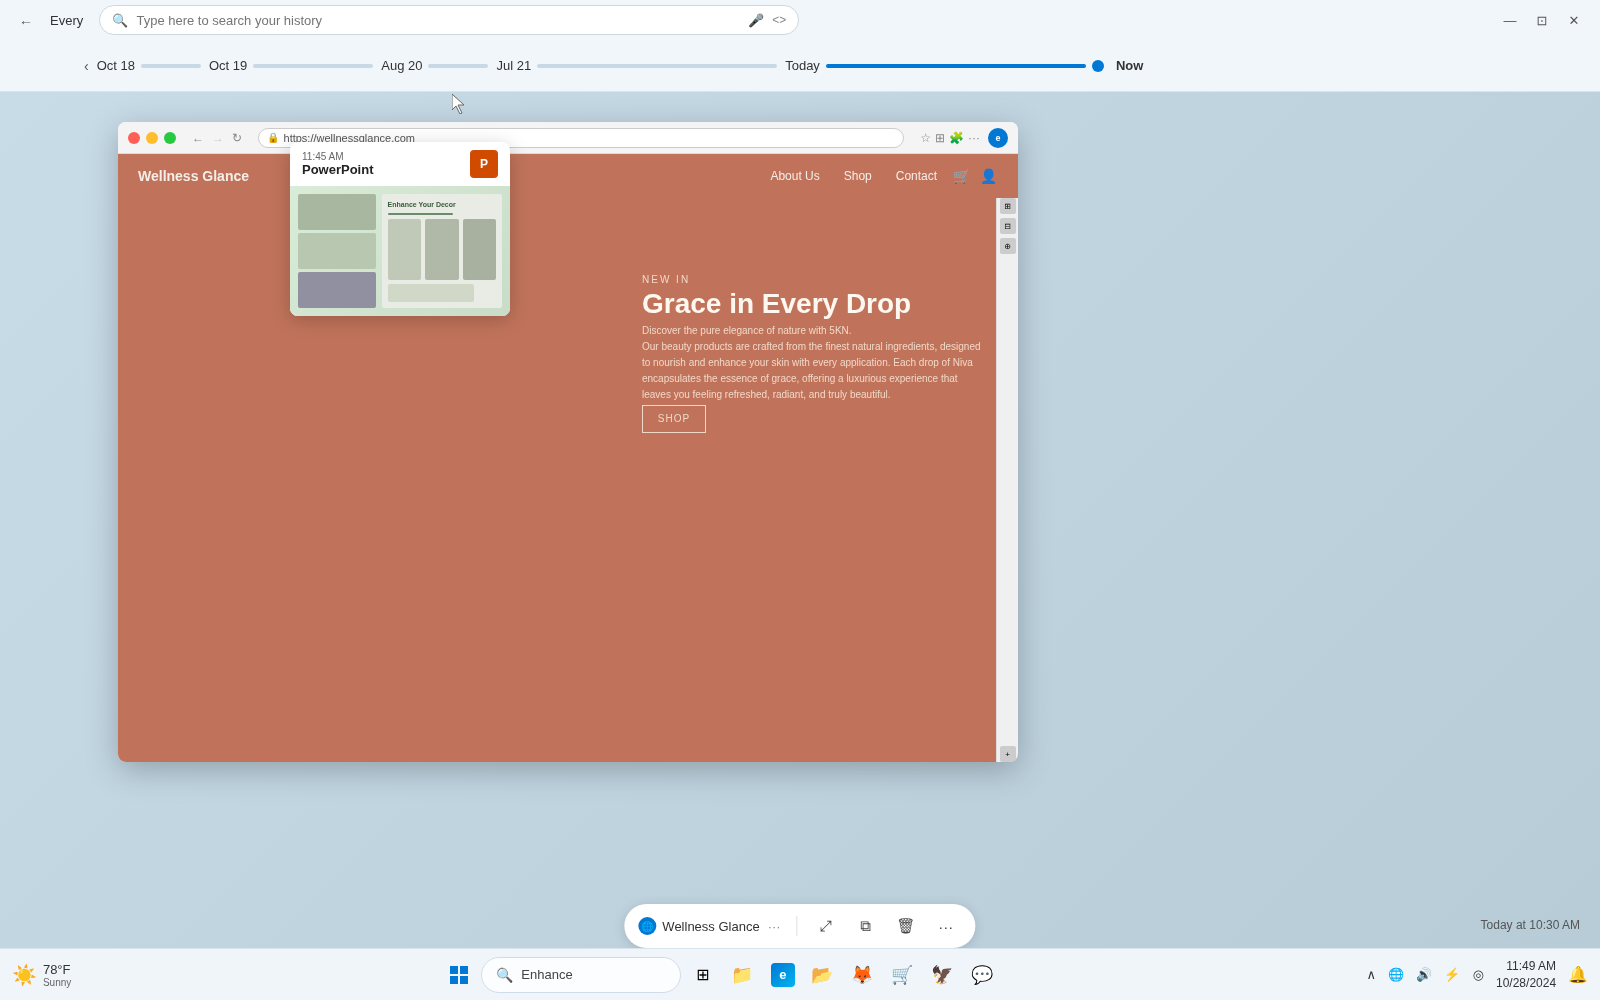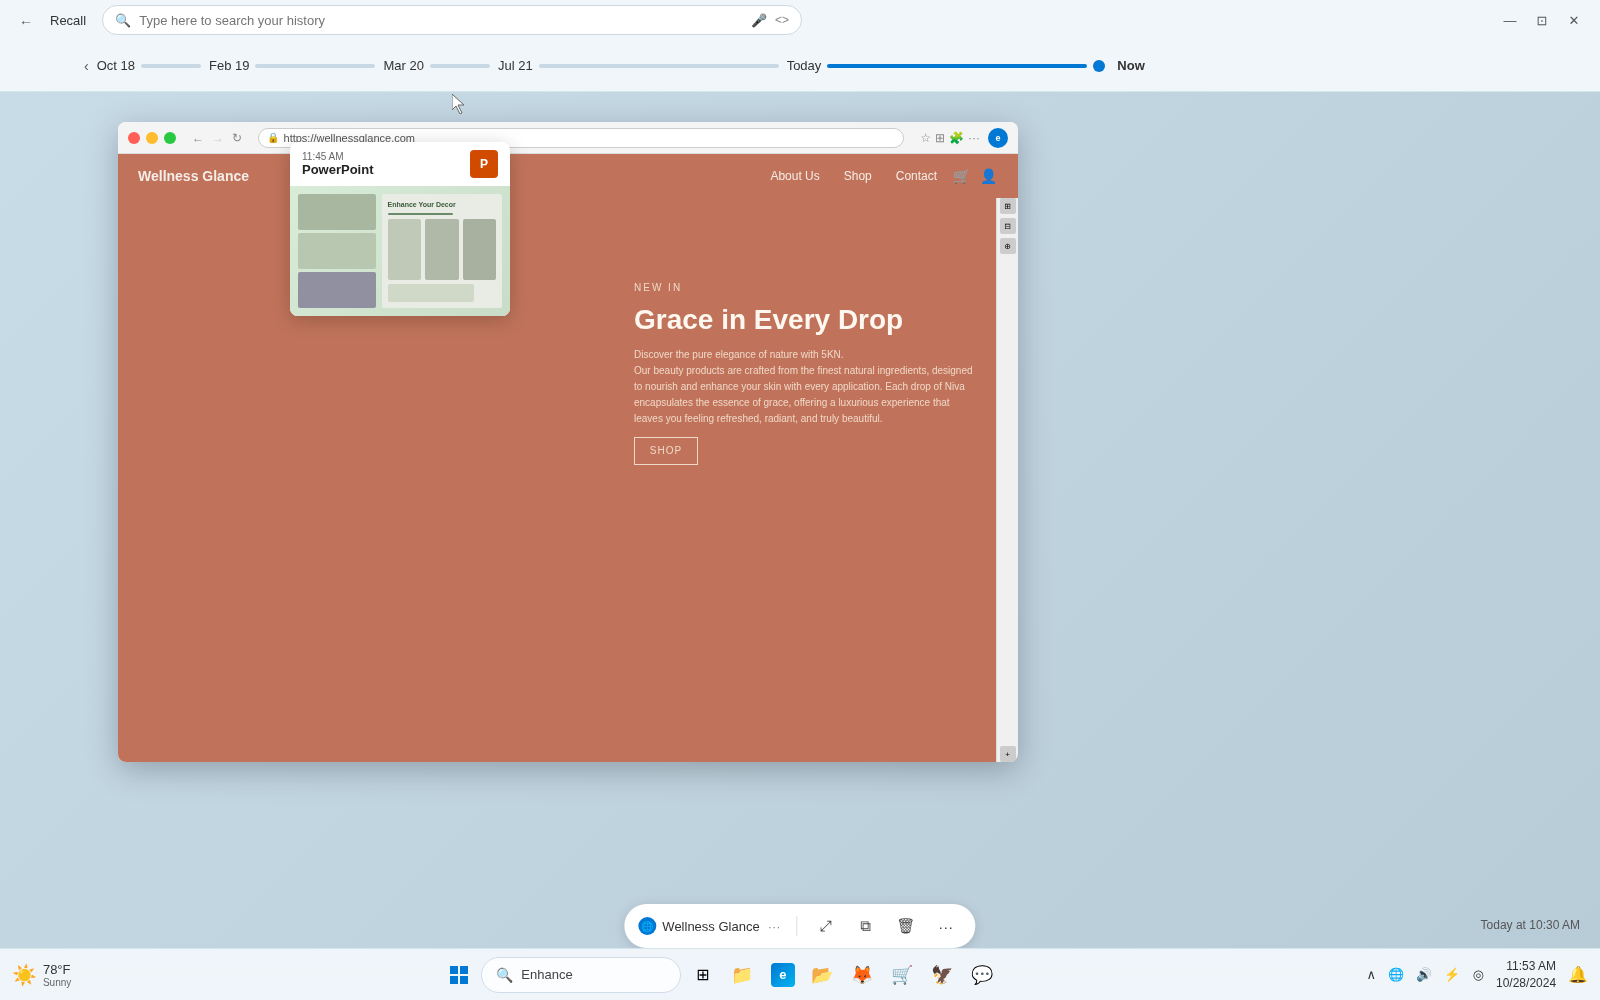--- a/index.html
+++ b/index.html
@@ -231,28 +231,28 @@
     .website-hero {
       position: absolute;
       top: 0; left: 0;
       width: 55%;
       height: 100%;
       overflow: hidden;
     }
     .website-content {
       position: absolute;
       top: 44px;
-      right: 12px;
+      right: 4px;
       width: 45%;
       height: calc(100% - 44px);
       background: #c0735a;
       padding: 30px 33px;
       display: flex;
       flex-direction: column;
-      gap: 10px;
+      gap: 2px;
     }
     .new-in-badge {
       font-size: 10px;
       color: #f0d8c8;
       letter-spacing: 2px;
       text-transform: uppercase;
     }
     .hero-title {
       font-size: 28px;
       font-weight: 700;
@@ -482,21 +482,21 @@
   </style>
 </head>
 <body>
 
 <div class="titlebar">
   <div class="titlebar-nav">
     <button class="nav-btn">
       <span>←</span>
     </button>
   </div>
-  <span class="app-title">Recall</span>
+  <span class="app-title">Every</span>
   <div class="search-bar">
     <span style="color:#888;font-size:13px;">🔍</span>
     <input type="text" placeholder="Type here to search your history" style="">
     <span style="color:#888;font-size:13px;">🎤</span>
     <span style="color:#888;font-size:12px;">&lt;&gt;</span>
   </div>
   <div class="window-controls">
     <button class="wc-btn">—</button>
     <button class="wc-btn">⊡</button>
     <button class="wc-btn close">✕</button>
@@ -504,25 +504,25 @@
 </div>
 
 <div class="timeline">
   <button class="timeline-nav">‹</button>
 
   <div class="timeline-item">
     <span class="timeline-label">Oct 18</span>
     <div class="timeline-bar" style="width:60px;"></div>
   </div>
   <div class="timeline-item">
-    <span class="timeline-label">Feb 19</span>
+    <span class="timeline-label">Oct 19</span>
     <div class="timeline-bar" style="width:120px;"></div>
   </div>
   <div class="timeline-item">
-    <span class="timeline-label">Mar 20</span>
+    <span class="timeline-label">Aug 20</span>
     <div class="timeline-bar" style="width:60px;"></div>
   </div>
   <div class="timeline-item">
     <span class="timeline-label">Jul 21</span>
     <div class="timeline-bar" style="width:240px;"></div>
   </div>
   <div class="timeline-item">
     <span class="timeline-label">Today</span>
     <div class="timeline-bar active" style="width:260px;"></div>
     <div class="timeline-dot"></div>
@@ -705,21 +705,21 @@
 
   <div class="taskbar-right">
     <div class="taskbar-sys-icons">
       <span class="sys-icon">∧</span>
       <span class="sys-icon">🌐</span>
       <span class="sys-icon">🔊</span>
       <span class="sys-icon">⚡</span>
       <span class="sys-icon">◎</span>
     </div>
     <div class="taskbar-clock">
-      <div>11:53 AM</div>
+      <div>11:49 AM</div>
       <div>10/28/2024</div>
     </div>
     <span class="taskbar-notif">🔔</span>
   </div>
 </div>
 
 <div class="cursor" style="left:452px; top:94px;">
   <svg width="16" height="20" viewBox="0 0 16 20">
     <path d="M0 0 L0 16 L4 12 L8 20 L10 19 L6 11 L12 11 Z" fill="white" stroke="#666" stroke-width="1"></path>
   </svg>

